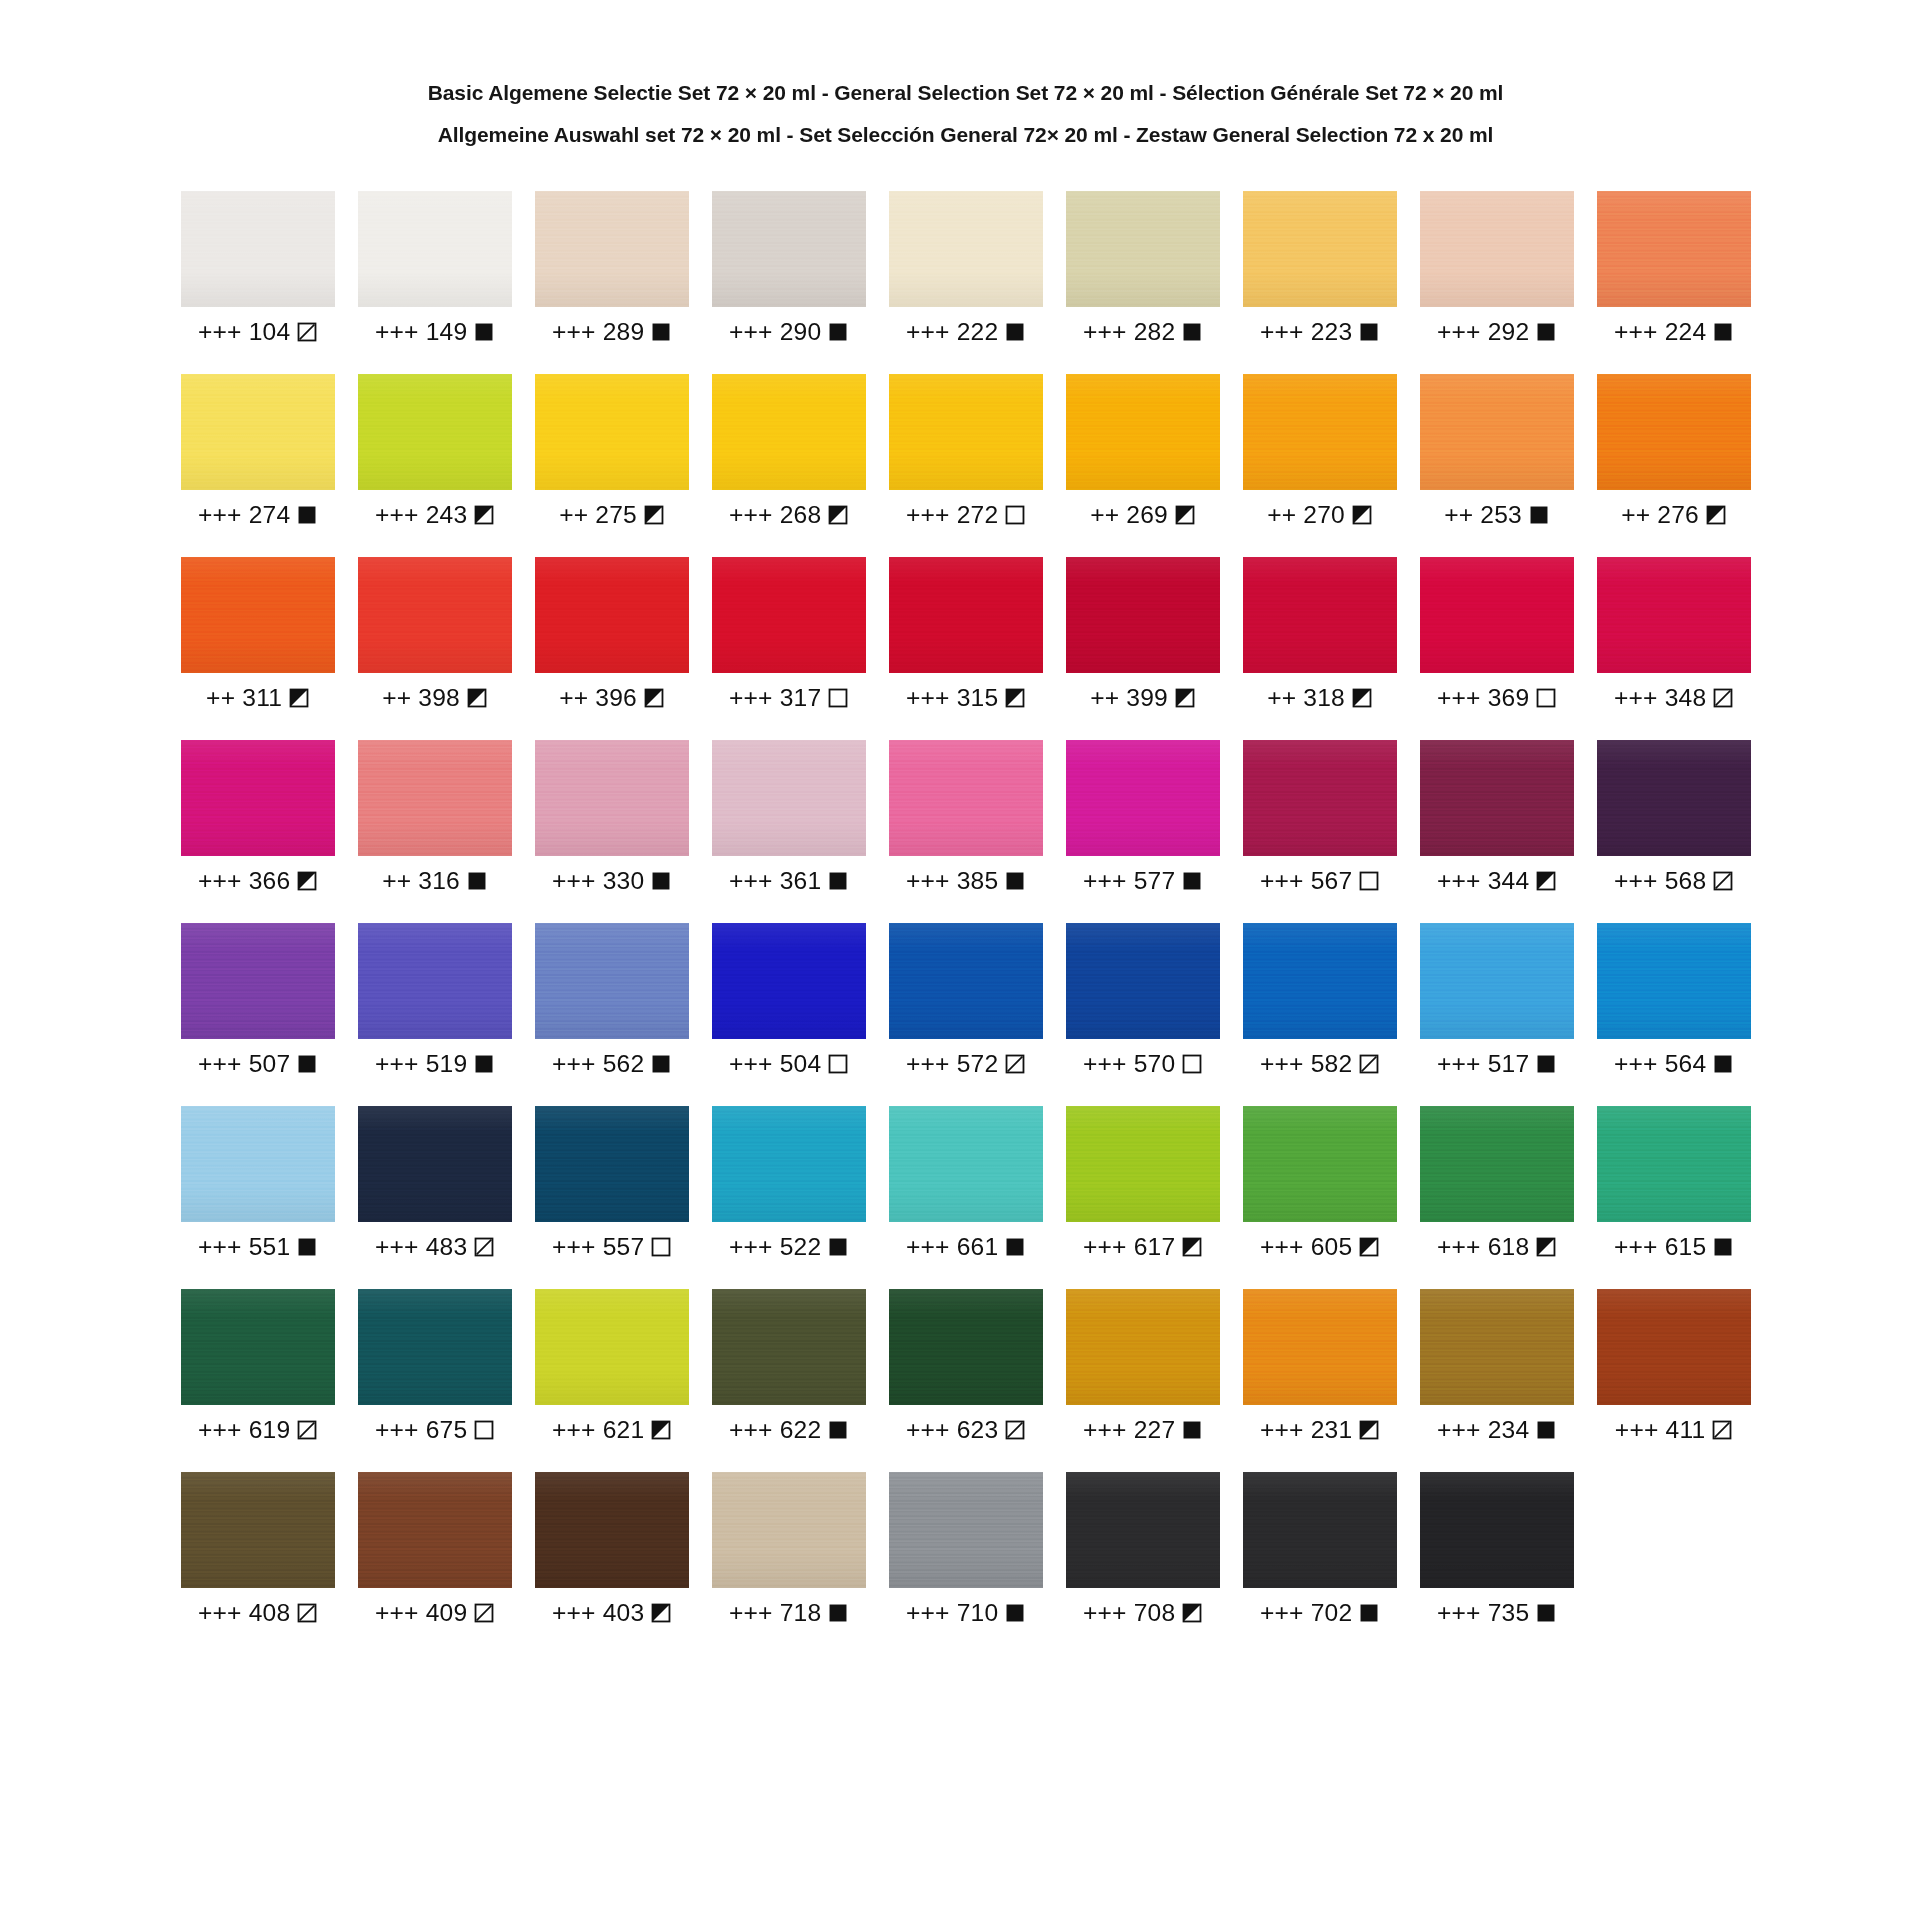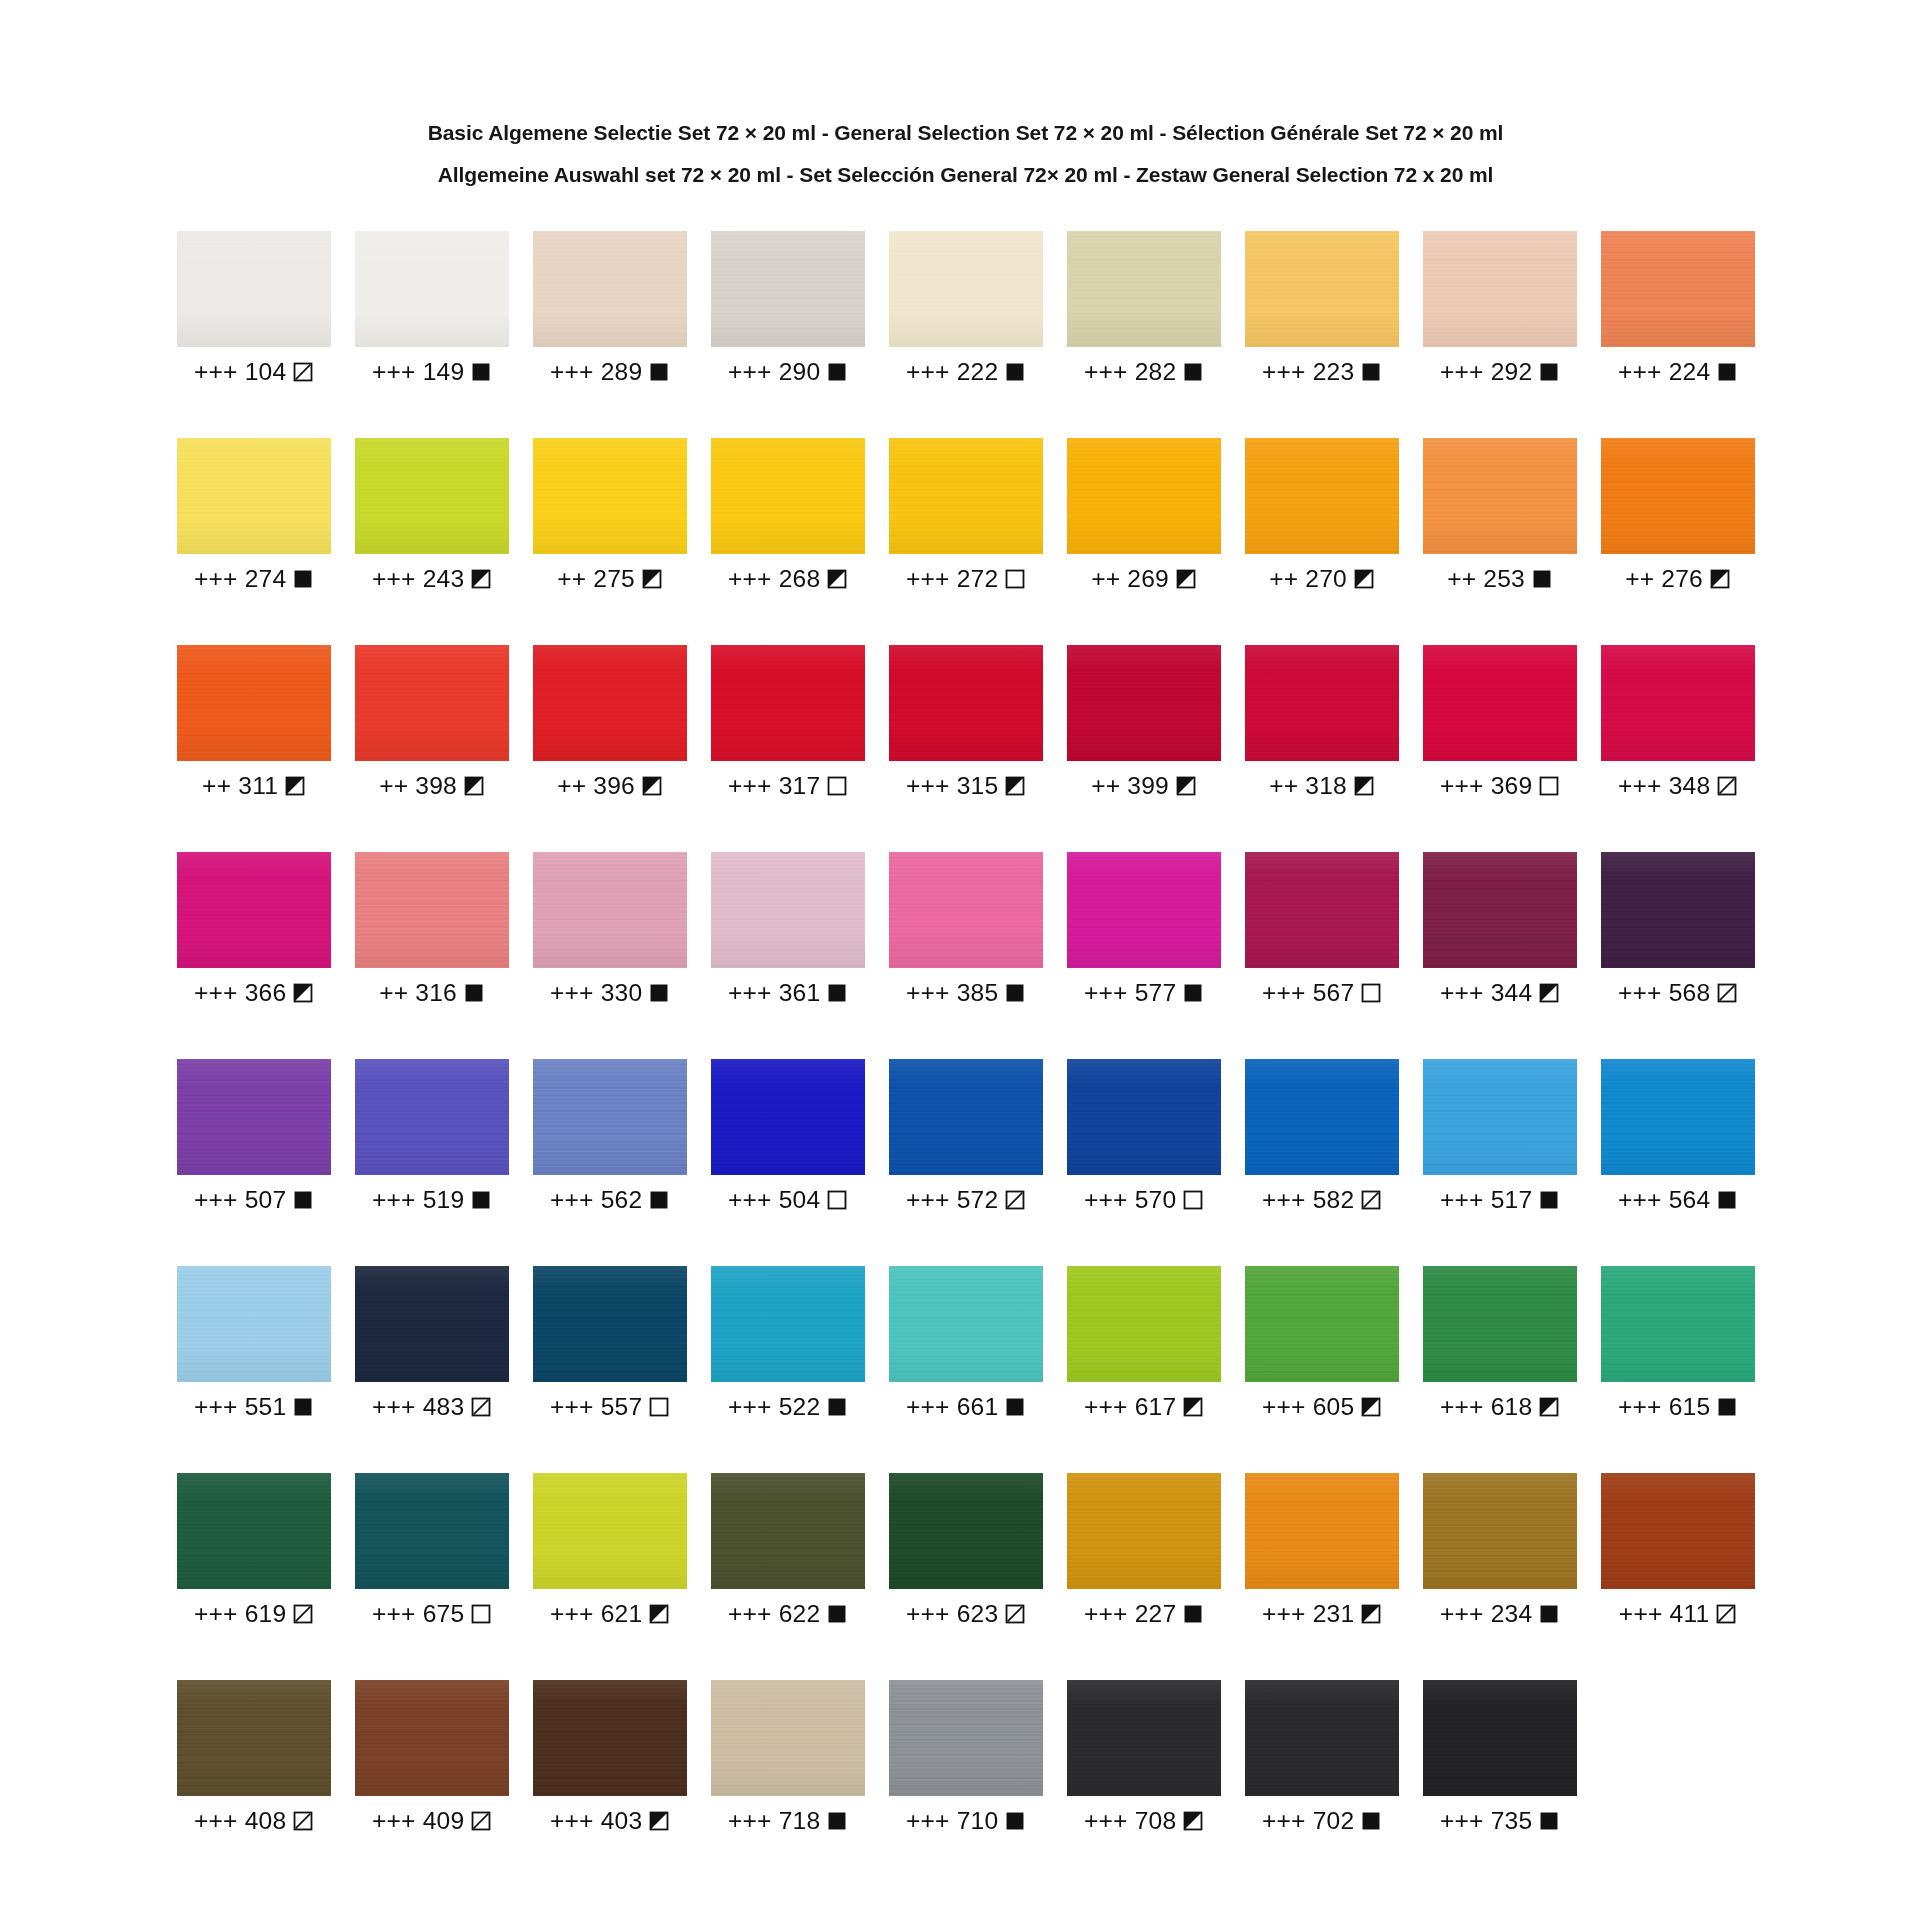--- a/index.html
+++ b/index.html
@@ -13,21 +13,21 @@
     font-family: "Liberation Sans", sans-serif;
     color: #1a1a1a;
     position: relative;
     overflow: hidden;
   }
   #sheet {
     width: 1931px;
     height: 1931px;
     background: #ffffff;
     box-sizing: border-box;
-    padding-top: 112px;
+    padding-top: 72px;
   }
   .titles {
     text-align: center;
     margin: 0 auto;
     width: 1506px;
   }
   .title-line {
     font-size: 21px;
     font-weight: 700;
     letter-spacing: -0.1px;
@@ -37,21 +37,20 @@
   }
   .grid {
     width: 1583px;
     margin: 0 auto;
     margin-top: 35px;
     display: grid;
     grid-template-columns: repeat(9, 154px);
     column-gap: 23px;
     row-gap: 0px;
     justify-content: center;
-    gap: 24px;
   }
   .swatch-cell {
     width: 154px;
     height: 183px;
     position: relative;
   }
   .swatch {
     width: 154px;
     height: 116px;
     position: relative;

